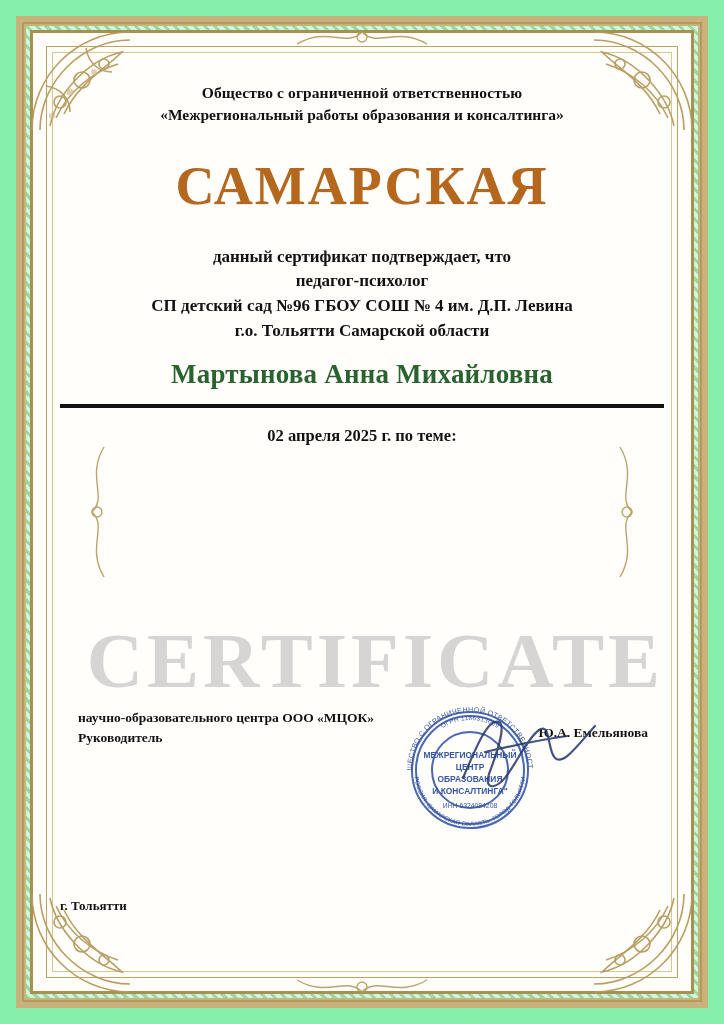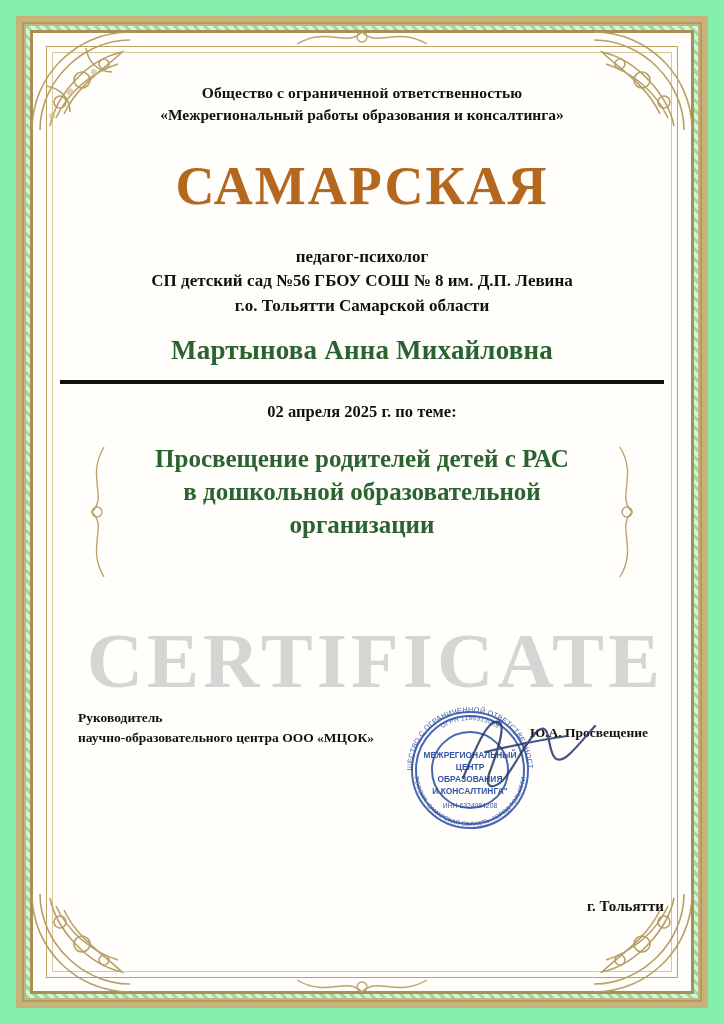--- a/index.html
+++ b/index.html
@@ -223,22 +223,22 @@
     top: 640px;
     width: 150px;
     height: 110px;
     pointer-events: none;
   }
 
   .city {
     position: absolute;
     left: 0; right: 0;
     top: 838px;
-    text-align: right;
-    font-size: 15px;
+    text-align: left;
+    font-size: 13px;
     font-weight: bold;
     color: #111;
   }
 </style>
 </head>
 <body>
 
 <div class="certificate">
 
   <div class="border-outer"></div>
@@ -327,48 +327,44 @@
   <div class="content">
 
     <div class="org-block">
       <div class="org-line1">Общество с ограниченной ответственностью</div>
       <div class="org-line2">«Межрегиональный работы образования и консалтинга»</div>
     </div>
 
     <div class="title">САМАРСКАЯ</div>
 
     <div class="confirm-block">
+      <div class="confirm-line">данный сертификат подтверждает, что</div>
       <div class="confirm-line">педагог-психолог</div>
-      <div class="confirm-line">СП детский сад №56 ГБОУ СОШ № 8 им. Д.П. Левина</div>
+      <div class="confirm-line">СП детский сад №96 ГБОУ СОШ № 4 им. Д.П. Левина</div>
       <div class="confirm-line">г.о. Тольятти Самарской области</div>
     </div>
 
     <div class="recipient">Мартынова Анна Михайловна</div>
 
     <div class="divider"></div>
 
     <div class="presented-block">
       <div class="presented-line">02 апреля 2025 г. по теме:</div>
     </div>
 
-    <div class="topic">
-      <div>Просвещение родителей детей с РАС</div>
-      <div>в дошкольной образовательной</div>
-      <div>организации</div>
-    </div>
 
     <div class="watermark">CERTIFICATE</div>
 
     <div class="signature-area">
       <div class="sig-row">
         <div>
+          <div class="sig-role">научно-образовательного центра ООО «МЦОК»</div>
           <div class="sig-role">Руководитель</div>
-          <div class="sig-role">научно-образовательного центра ООО «МЦОК»</div>
         </div>
-        <div class="sig-name">Ю.А. Просвещение</div>
+        <div class="sig-name">Ю.А. Емельянова</div>
       </div>
     </div>
 
     <div class="stamp">
       <svg width="160" height="160" viewBox="0 0 160 160">
         <defs>
           <path id="arcTop" d="M 22 80 A 58 58 0 0 1 138 80"></path>
           <path id="arcTop2" d="M 30 80 A 50 50 0 0 1 130 80"></path>
           <path id="arcBottom" d="M 24 80 A 56 56 0 0 0 136 80"></path>
         </defs>

